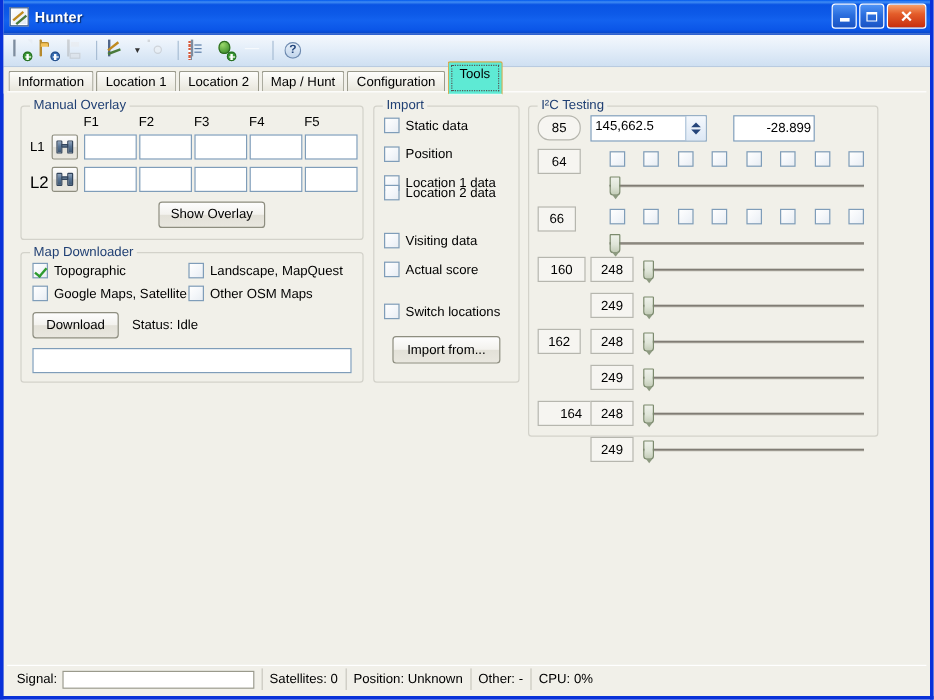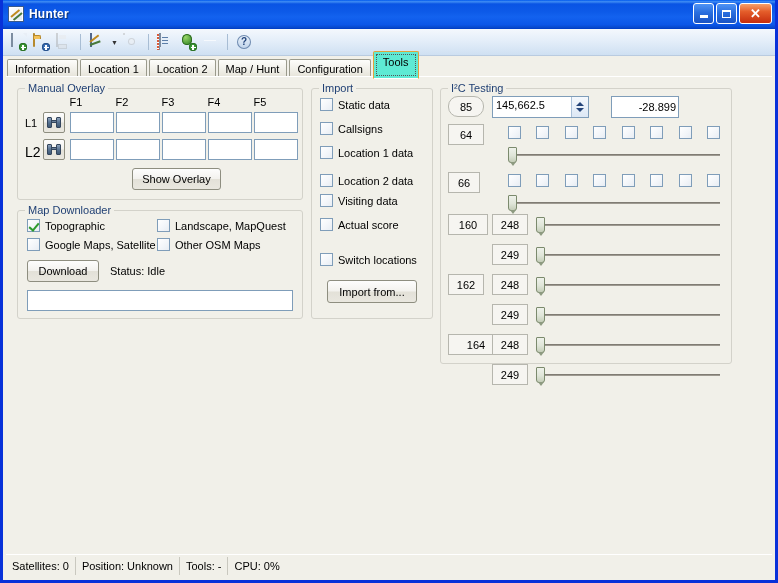--- a/index.html
+++ b/index.html
@@ -569,27 +569,27 @@
       <div class="gb-frame"></div>
       <div class="gb-title">Import</div>
       <div class="gb-body">
 
         <div class="cb-row" style="left:9px; top:10px;">
           <span class="cbox"></span>
           <span class="cb-label">Static data</span>
         </div>
         <div class="cb-row" style="left:9px; top:34px;">
           <span class="cbox"></span>
-          <span class="cb-label">Callsigns</span>
+          <span class="cb-label">Position</span>
         </div>
         <div class="cb-row" style="left:9px; top:58px;">
           <span class="cbox"></span>
           <span class="cb-label">Location 1 data</span>
         </div>
-        <div class="cb-row" style="left:9px; top:86px;justify-content:center;">
+        <div class="cb-row" style="left:9px; top:66px;justify-content:center;">
           <span class="cbox"></span>
           <span class="cb-label">Location 2 data</span>
         </div>
         <div class="cb-row" style="left:9px; top:106px;">
           <span class="cbox"></span>
           <span class="cb-label">Visiting data</span>
         </div>
         <div class="cb-row" style="left:9px; top:130px;">
           <span class="cbox"></span>
           <span class="cb-label">Actual score</span>
@@ -684,19 +684,23 @@
         <div class="slider" style="left:96px; top:277px; width:184px;">
           <span class="track"></span>
           <span class="thumb"></span>
         </div>
       </div>
     </div>
 
   </div>
 
   <div id="statusbar">
+    <div class="sb-cell first">
+      <span>Signal:</span>
+      <span class="sb-progress"></span>
+    </div>
     <div class="sb-cell">Satellites: 0</div>
     <div class="sb-cell">Position: Unknown</div>
-    <div class="sb-cell">Tools: -</div>
+    <div class="sb-cell">Other: -</div>
     <div class="sb-cell last">CPU: 0%</div>
   </div>
 
 </div>
 
 </body></html>

